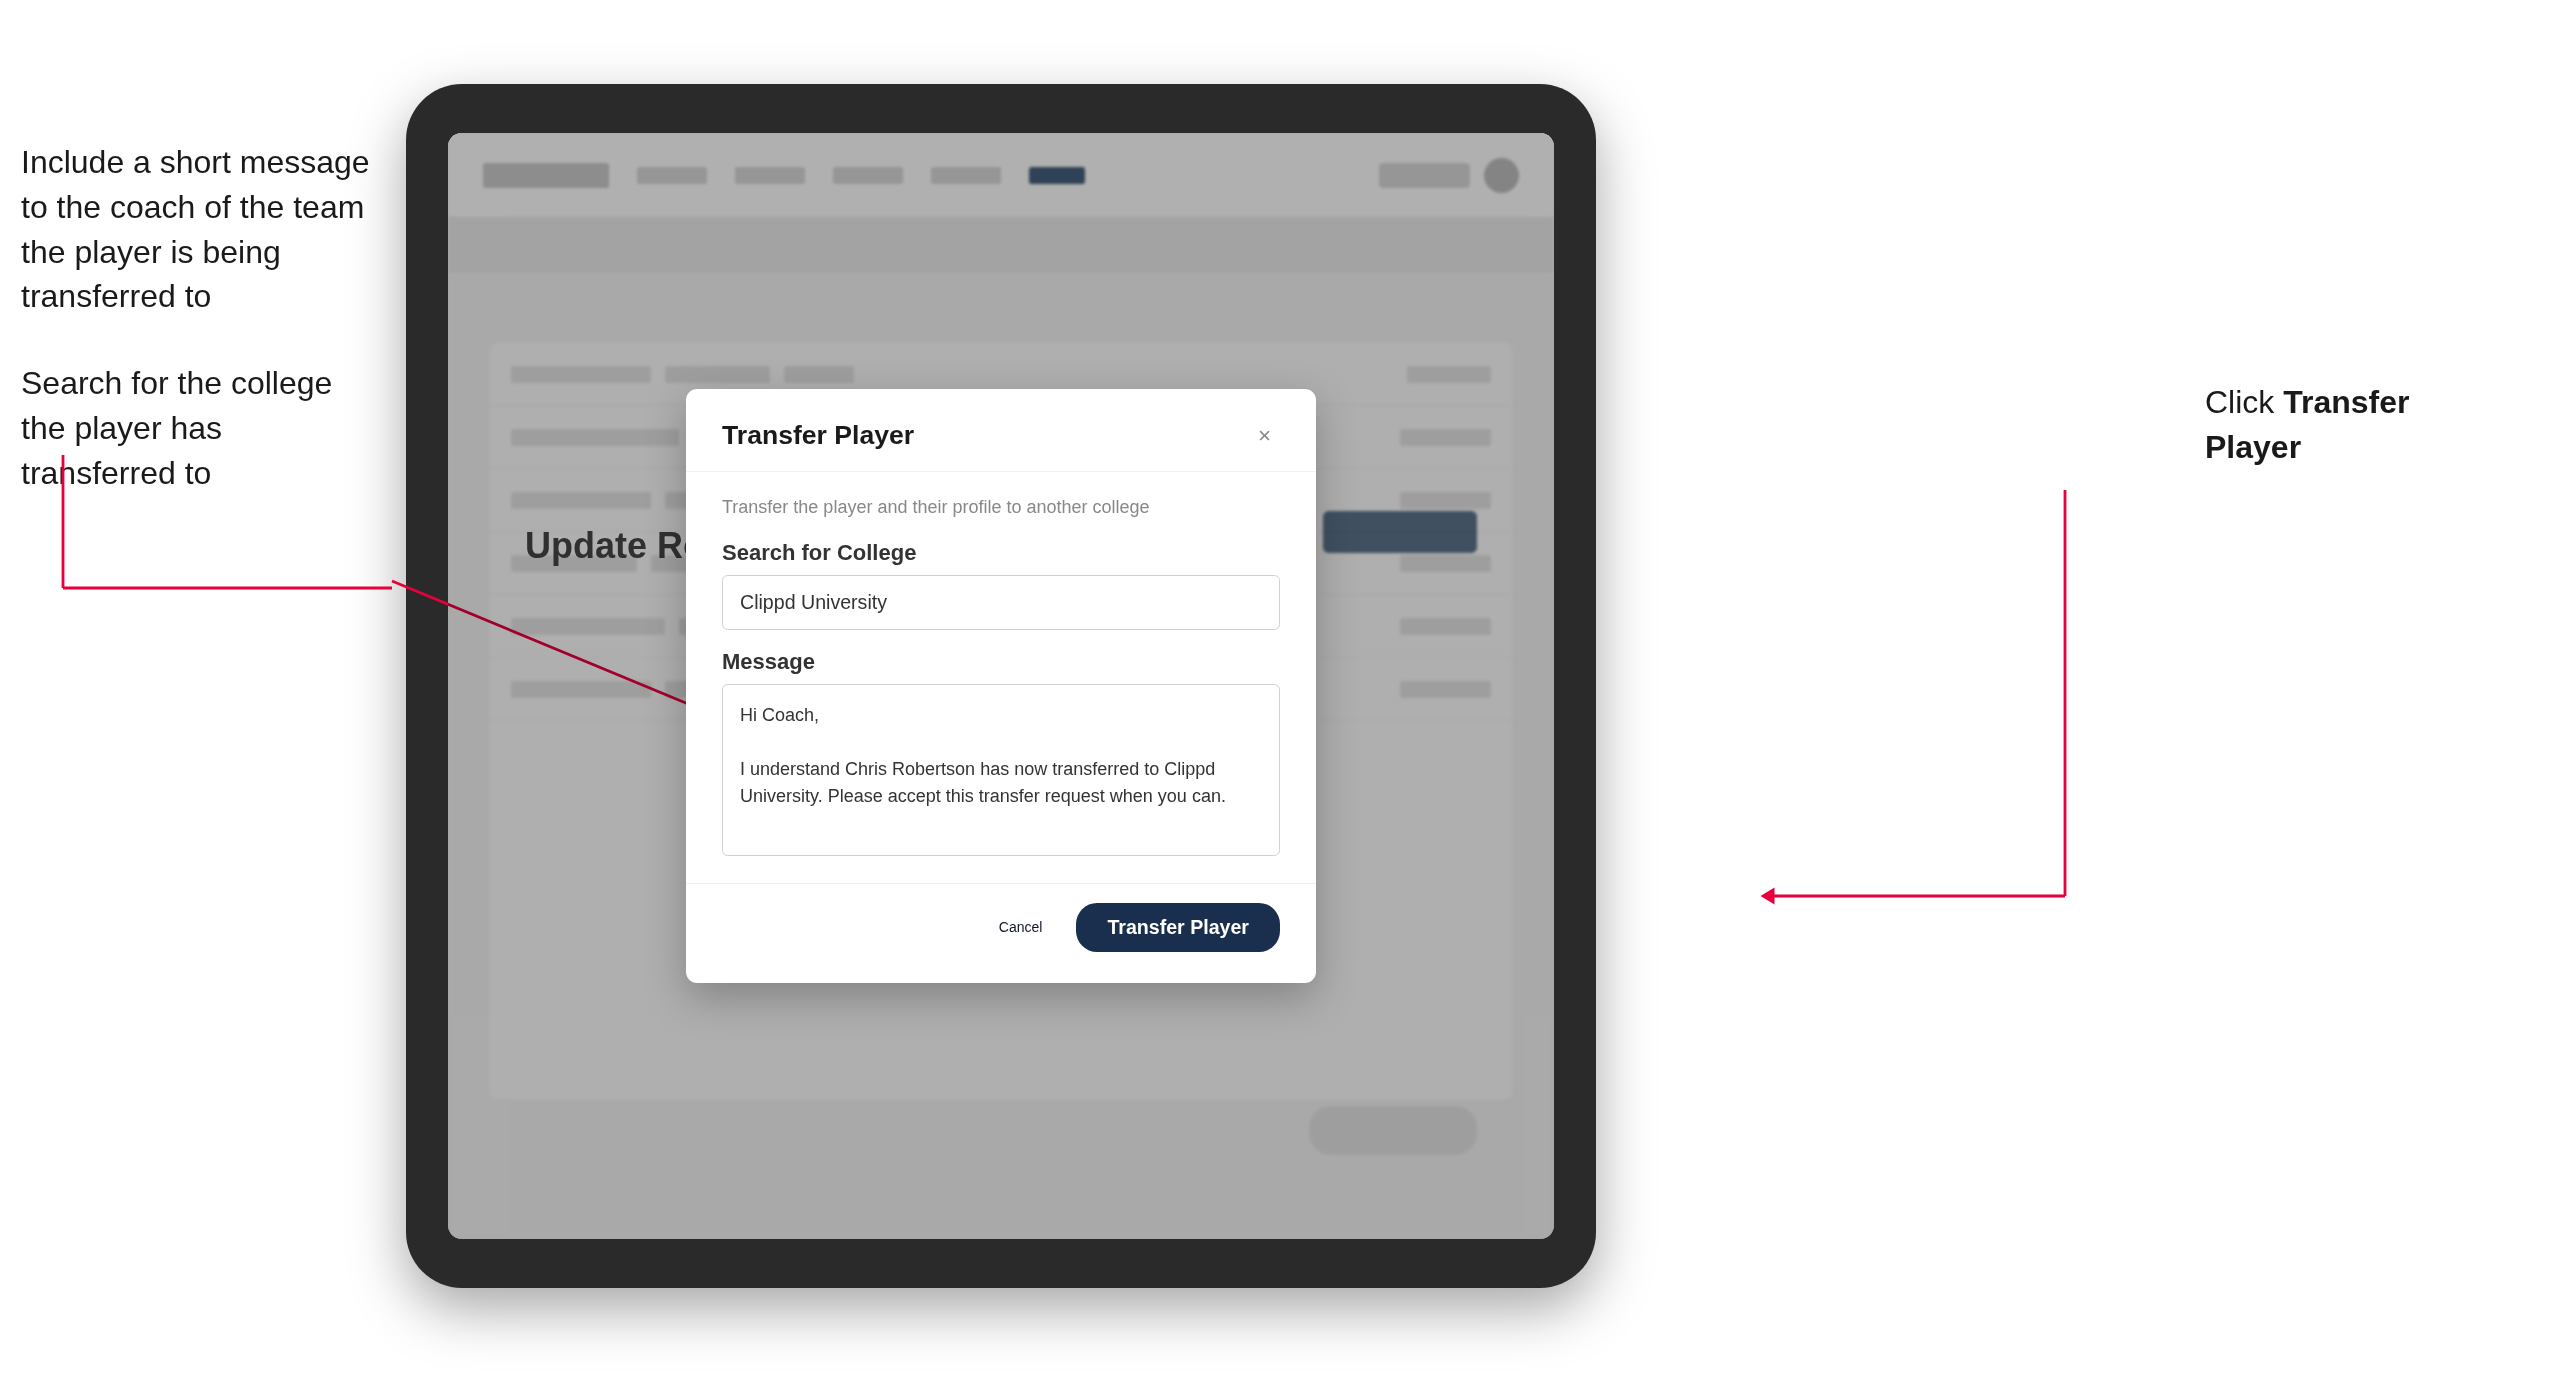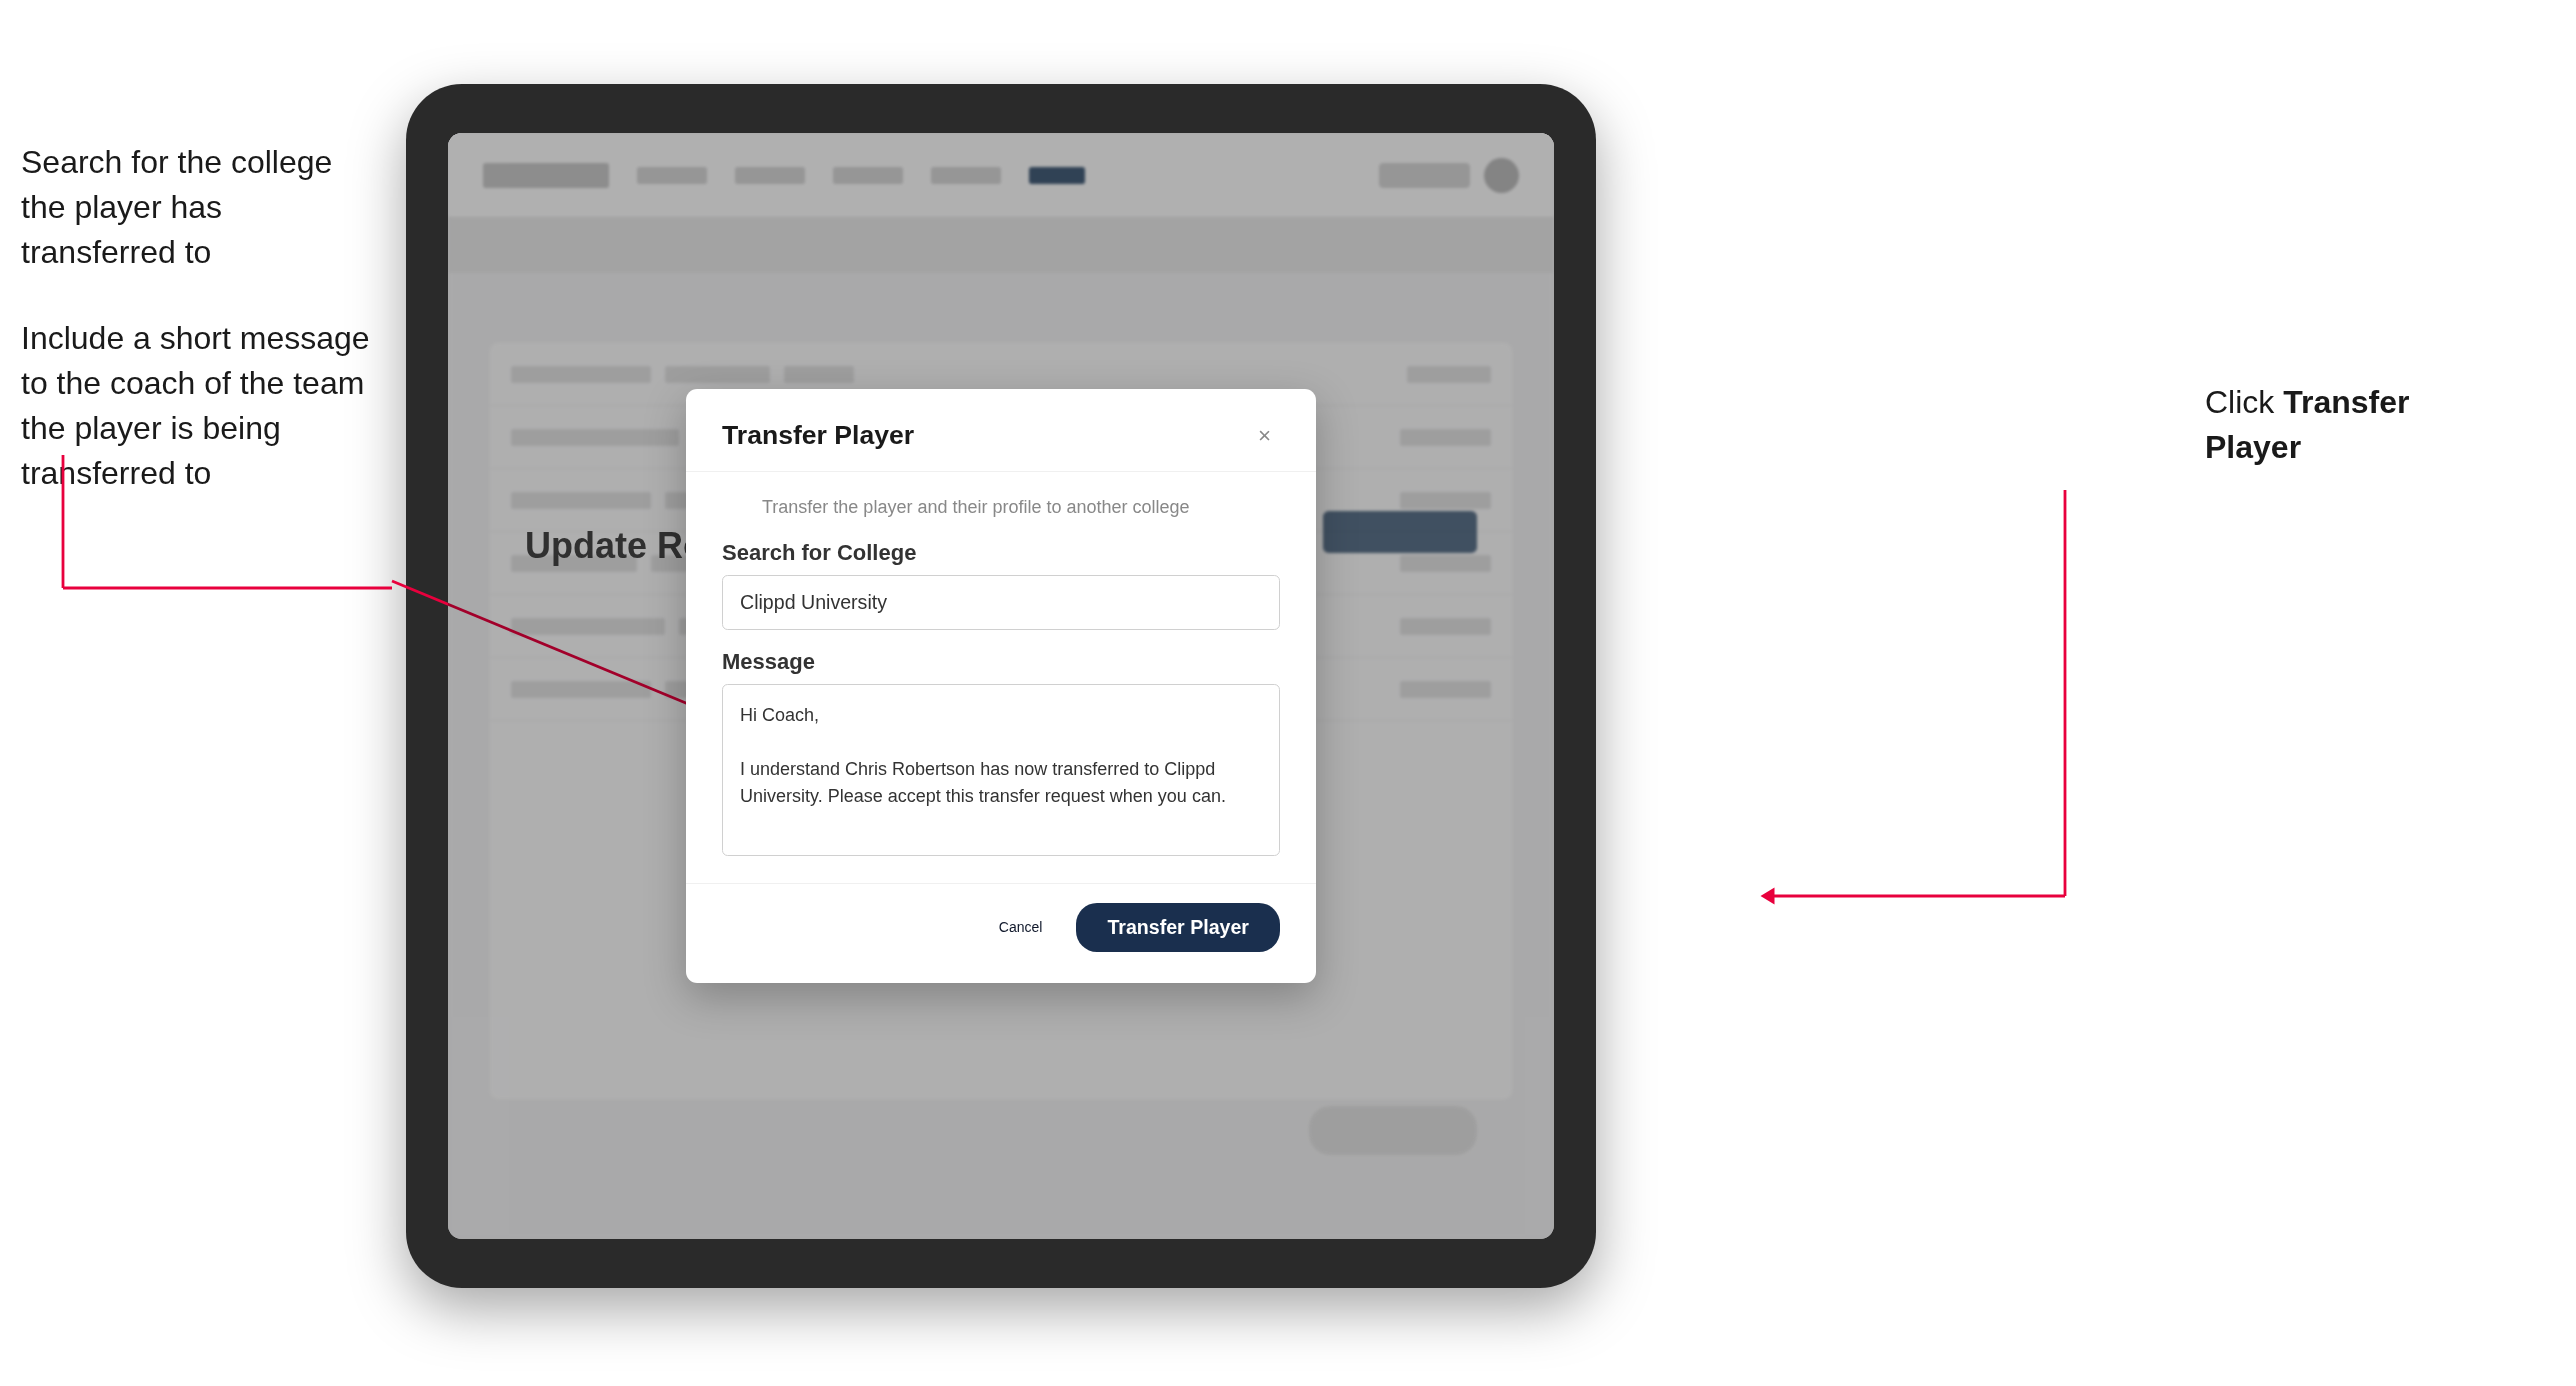--- a/index.html
+++ b/index.html
@@ -240,21 +240,20 @@
       border: none;
       background: none;
     }
     .modal-body {
       padding: 25px 36px;
     }
     .modal-subtitle {
       font-size: 18px;
       color: #888;
       margin-bottom: 22.4px;
-      margin-left: 40px;
     }
     .form-label {
       font-size: 22px;
       font-weight: 600;
       color: #333;
       margin-bottom: 8.4px;
       display: block;
     }
     .form-input {
       width: 100%;
@@ -330,22 +329,22 @@
       left: 0;
       width: 2576px;
       height: 1386px;
       pointer-events: none;
     }
   </style>
 </head>
 <body>
 
 <div class="annotation-left">
+  <div class="annotation-text">Include a short message to the coach of the team the player is being transferred to</div>
   <div class="annotation-text">Search for the college the player has transferred to</div>
-  <div class="annotation-text">Include a short message to the coach of the team the player is being transferred to</div>
 </div>
 
 <div class="annotation-right">
   <div class="annotation-text">
     <span>Click</span> <strong>Transfer Player</strong>
   </div>
 </div>
 
 <div class="ipad-outer">
   <div class="ipad-screen">

